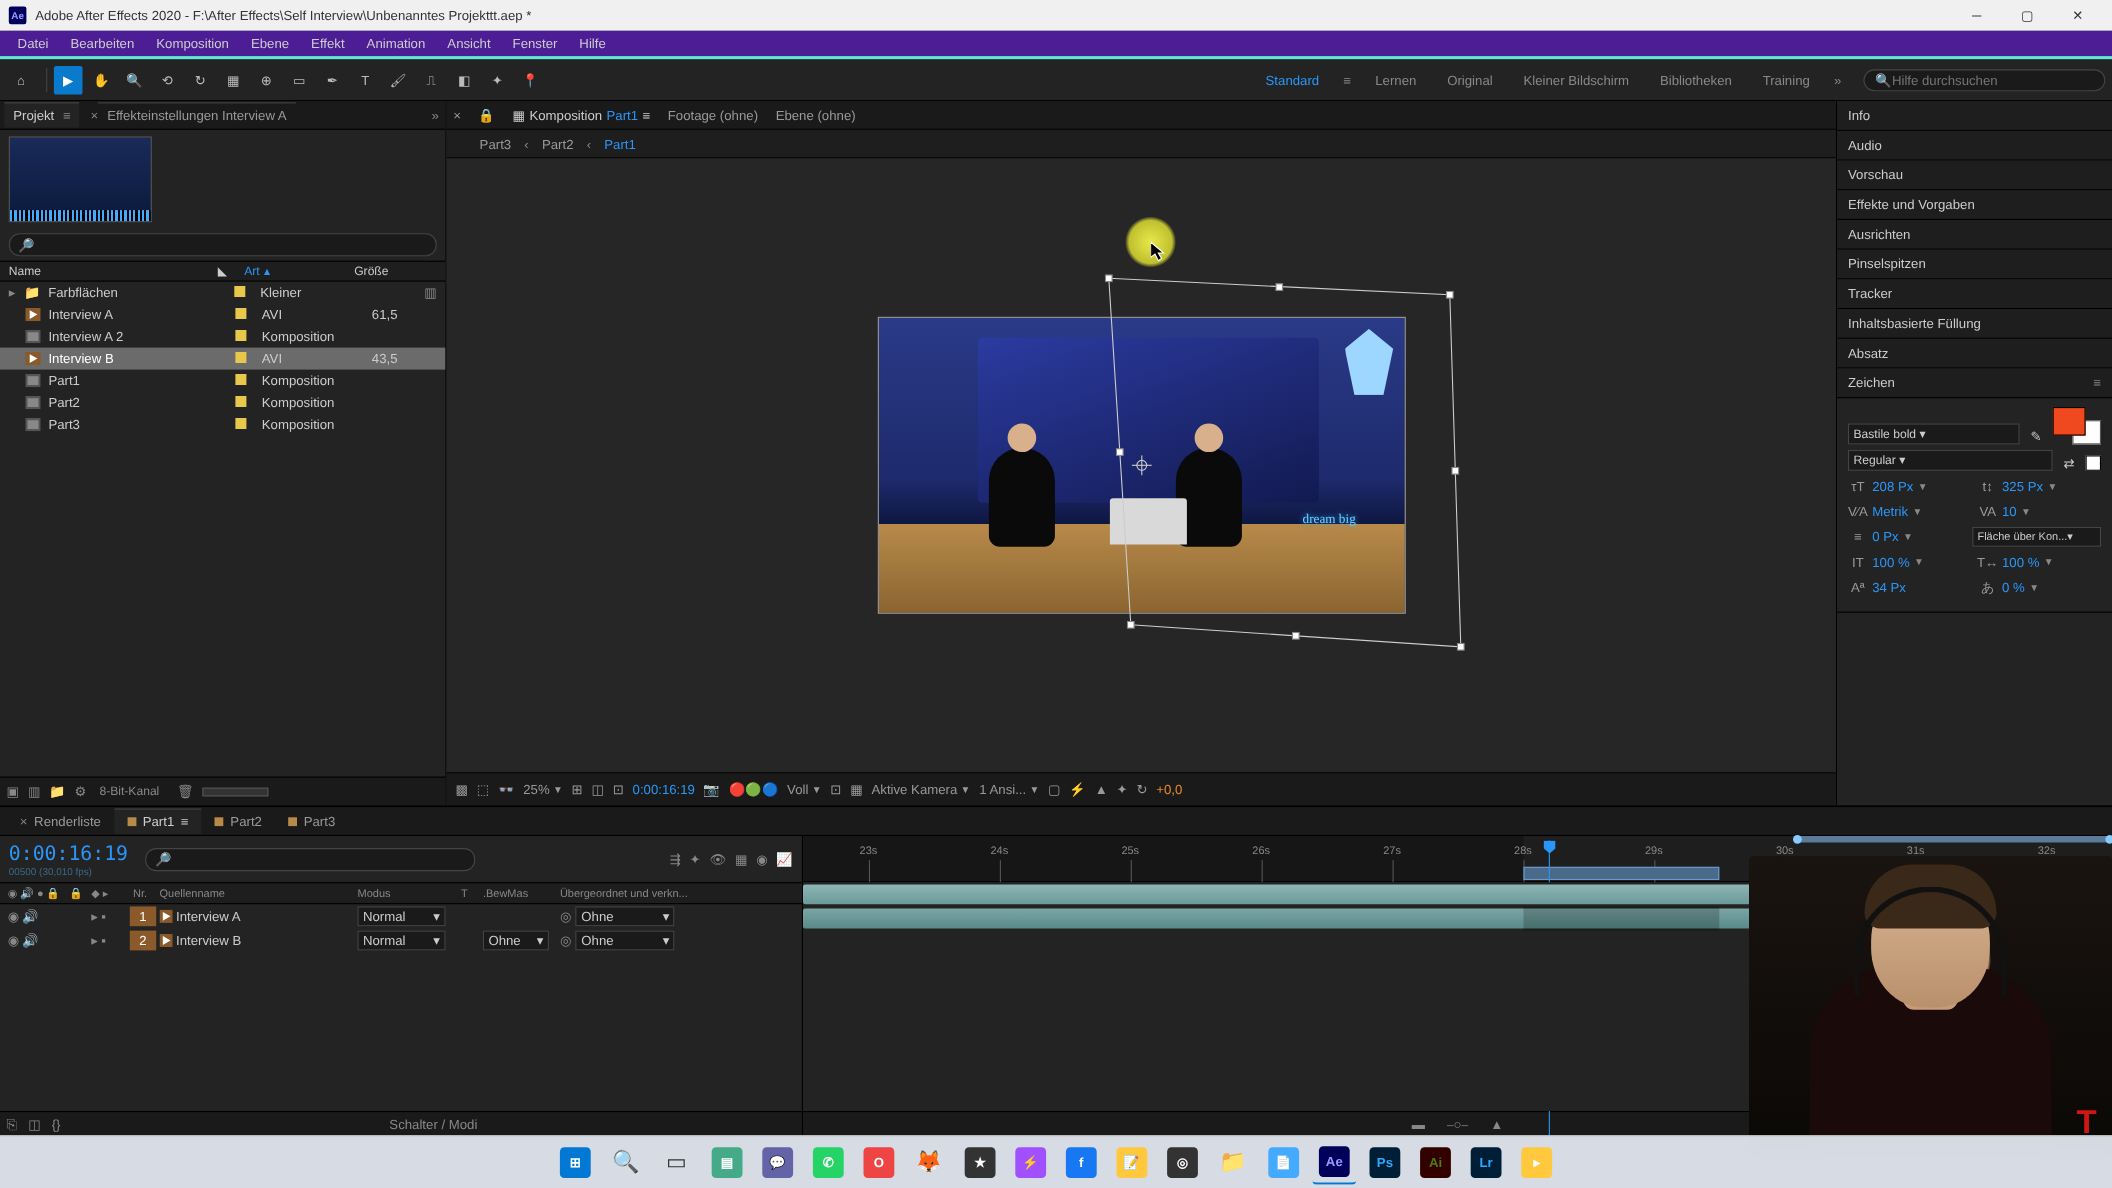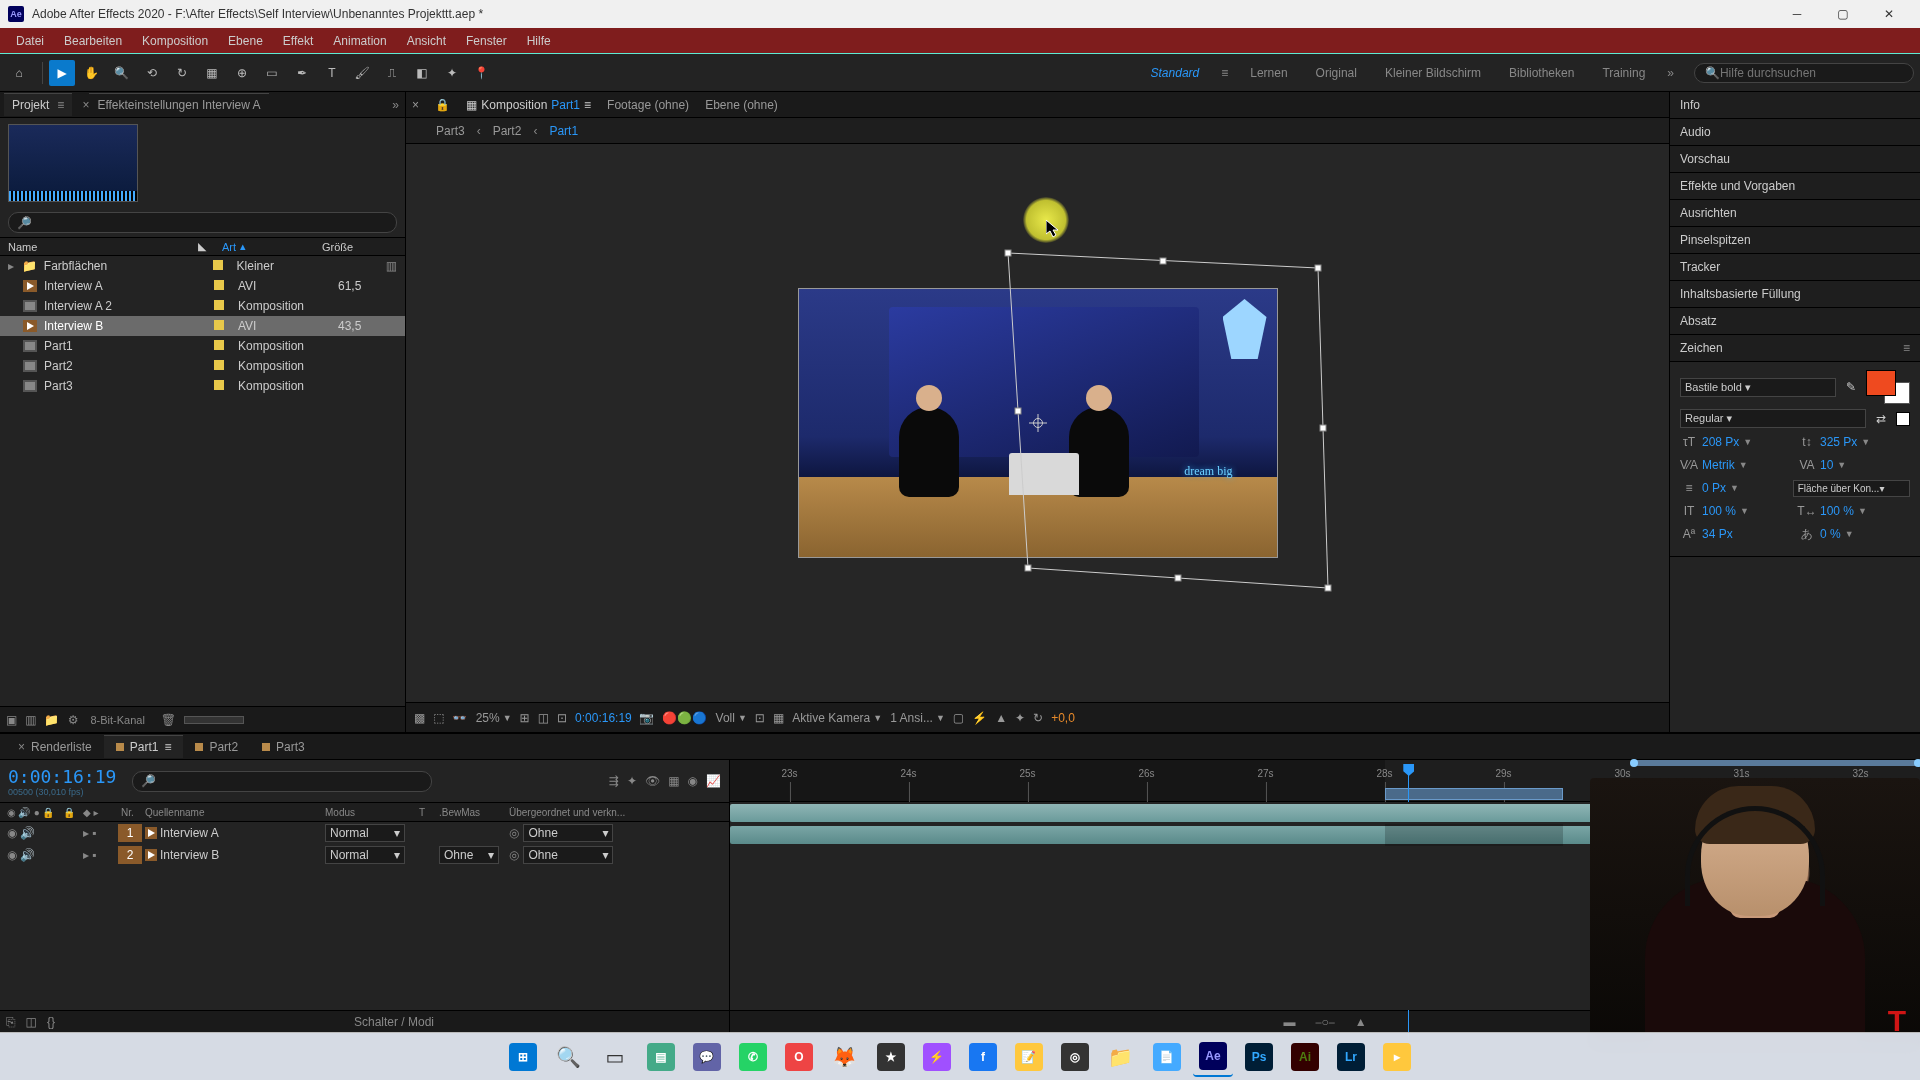--- a/index.html
+++ b/index.html
@@ -5,31 +5,31 @@
 * { margin: 0; padding: 0; box-sizing: border-box; font-family: "Segoe UI", Arial, sans-serif; }
 body { background: #1e1e1e; color: #ccc; font-size: 12px; overflow: hidden; width: 1920px; height: 1080px; }
 
 
 .titlebar { height: 28px; background: #f0f0f0; display: flex; align-items: center; padding: 0 8px; color: #333; }
 .titlebar .ae-icon { width: 16px; height: 16px; background: #00005b; border-radius: 2px; margin-right: 8px; display: flex; align-items: center; justify-content: center; color: #9999ff; font-size: 9px; font-weight: bold; }
 .titlebar .spacer { flex: 1; }
 .titlebar .win-btn { width: 46px; height: 28px; display: flex; align-items: center; justify-content: center; cursor: pointer; }
 
 
-.menubar { height: 26px; background: #7f1d1d; display: flex; align-items: center; padding: 0 6px; border-bottom: 1px solid #5eead4; }
+.menubar { height: 26px; background: #4c1d95; display: flex; align-items: center; padding: 0 6px; border-bottom: 3px solid #5eead4; }
 .menubar .menu-item { padding: 4px 10px; cursor: pointer; color: #ccc; }
 
 
 .toolbar { height: 38px; background: #232323; display: flex; align-items: center; padding: 0 6px; border-bottom: 1px solid #000; }
 .toolbar .tool { width: 26px; height: 26px; display: flex; align-items: center; justify-content: center; margin-right: 4px; cursor: pointer; color: #bbb; border-radius: 2px; }
 .toolbar .tool.active { background: #0a7acc; color: #fff; }
 .toolbar .sep { width: 1px; height: 22px; background: #444; margin: 0 6px; }
 .toolbar .spacer { flex: 1; }
 .toolbar .workspace { padding: 4px 14px; color: #888; cursor: pointer; }
-.toolbar .workspace.active { color: #2a97f8; font-style: italic; }
+.toolbar .workspace.active { color: #2a97f8; }
 .toolbar .workspace-more { color:#888; padding:4px 8px; cursor:pointer;}
 .toolbar .search { display: flex; align-items: center; background: #1a1a1a; border: 1px solid #444; border-radius: 12px; padding: 2px 10px; margin-left: 12px; width: 220px; }
 .toolbar .search input { background: transparent; border: none; outline: none; color: #ccc; font-size: 12px; flex: 1; }
 
 
 .middle { display: flex; height: 640px; }
 
 
 .project-panel { width: 406px; background: #232323; border-right: 1px solid #000; display: flex; flex-direction: column; }
 .panel-tabs { height: 26px; display: flex; align-items: center; background: #1a1a1a; border-bottom: 1px solid #000; padding-left: 4px; }
@@ -112,21 +112,21 @@
 .viewer-controls .vc{display:flex;align-items:center;gap:3px;cursor:pointer;}
 .viewer-controls .vc .drop{font-size:9px;}
 .viewer-controls .tc{color:#2a97f8;}
 .viewer-controls .plus{color:#e88a2a;}
 
 
 .right-panels{width:250px;background:#232323;display:flex;flex-direction:column;}
 .rp-header{padding:6px 10px;background:#1e1e1e;border-bottom:1px solid #000;cursor:pointer;display:flex;align-items:center;}
 .rp-header .menu{margin-left:auto;color:#888;}
 .rp-body{padding:8px 10px;border-bottom:1px solid #000;}
-.char-panel .row{display:flex;align-items:center;gap:6px;margin-bottom:5px;}
+.char-panel .row{display:flex;align-items:flex-end;gap:6px;margin-bottom:5px;}
 .char-panel select, .char-panel .dd{background:#1a1a1a;border:1px solid #444;color:#ccc;font-size:11px;padding:2px 4px;flex:1;}
 .char-panel .swatch{width:30px;height:26px;background:#ef4a1f;border:1px solid #000;position:relative;}
 .char-panel .swatch2{width:14px;height:14px;background:#fff;border:1px solid #000;}
 .char-panel .sw-row{position:relative;width:44px;height:34px;}
 .char-panel .sw-row .back{position:absolute;right:0;bottom:0;width:26px;height:22px;background:#fff;border:1px solid #555;}
 .char-panel .eyedrop{width:18px;text-align:center;cursor:pointer;}
 .char-panel .prop{display:flex;align-items:center;gap:4px;width:50%;}
 .char-panel .prop .ico{width:18px;height:18px;display:flex;align-items:center;justify-content:center;color:#999;}
 .char-panel .prop .val{color:#2a97f8;}
 .char-panel .prop .drop{color:#888;font-size:9px;}

